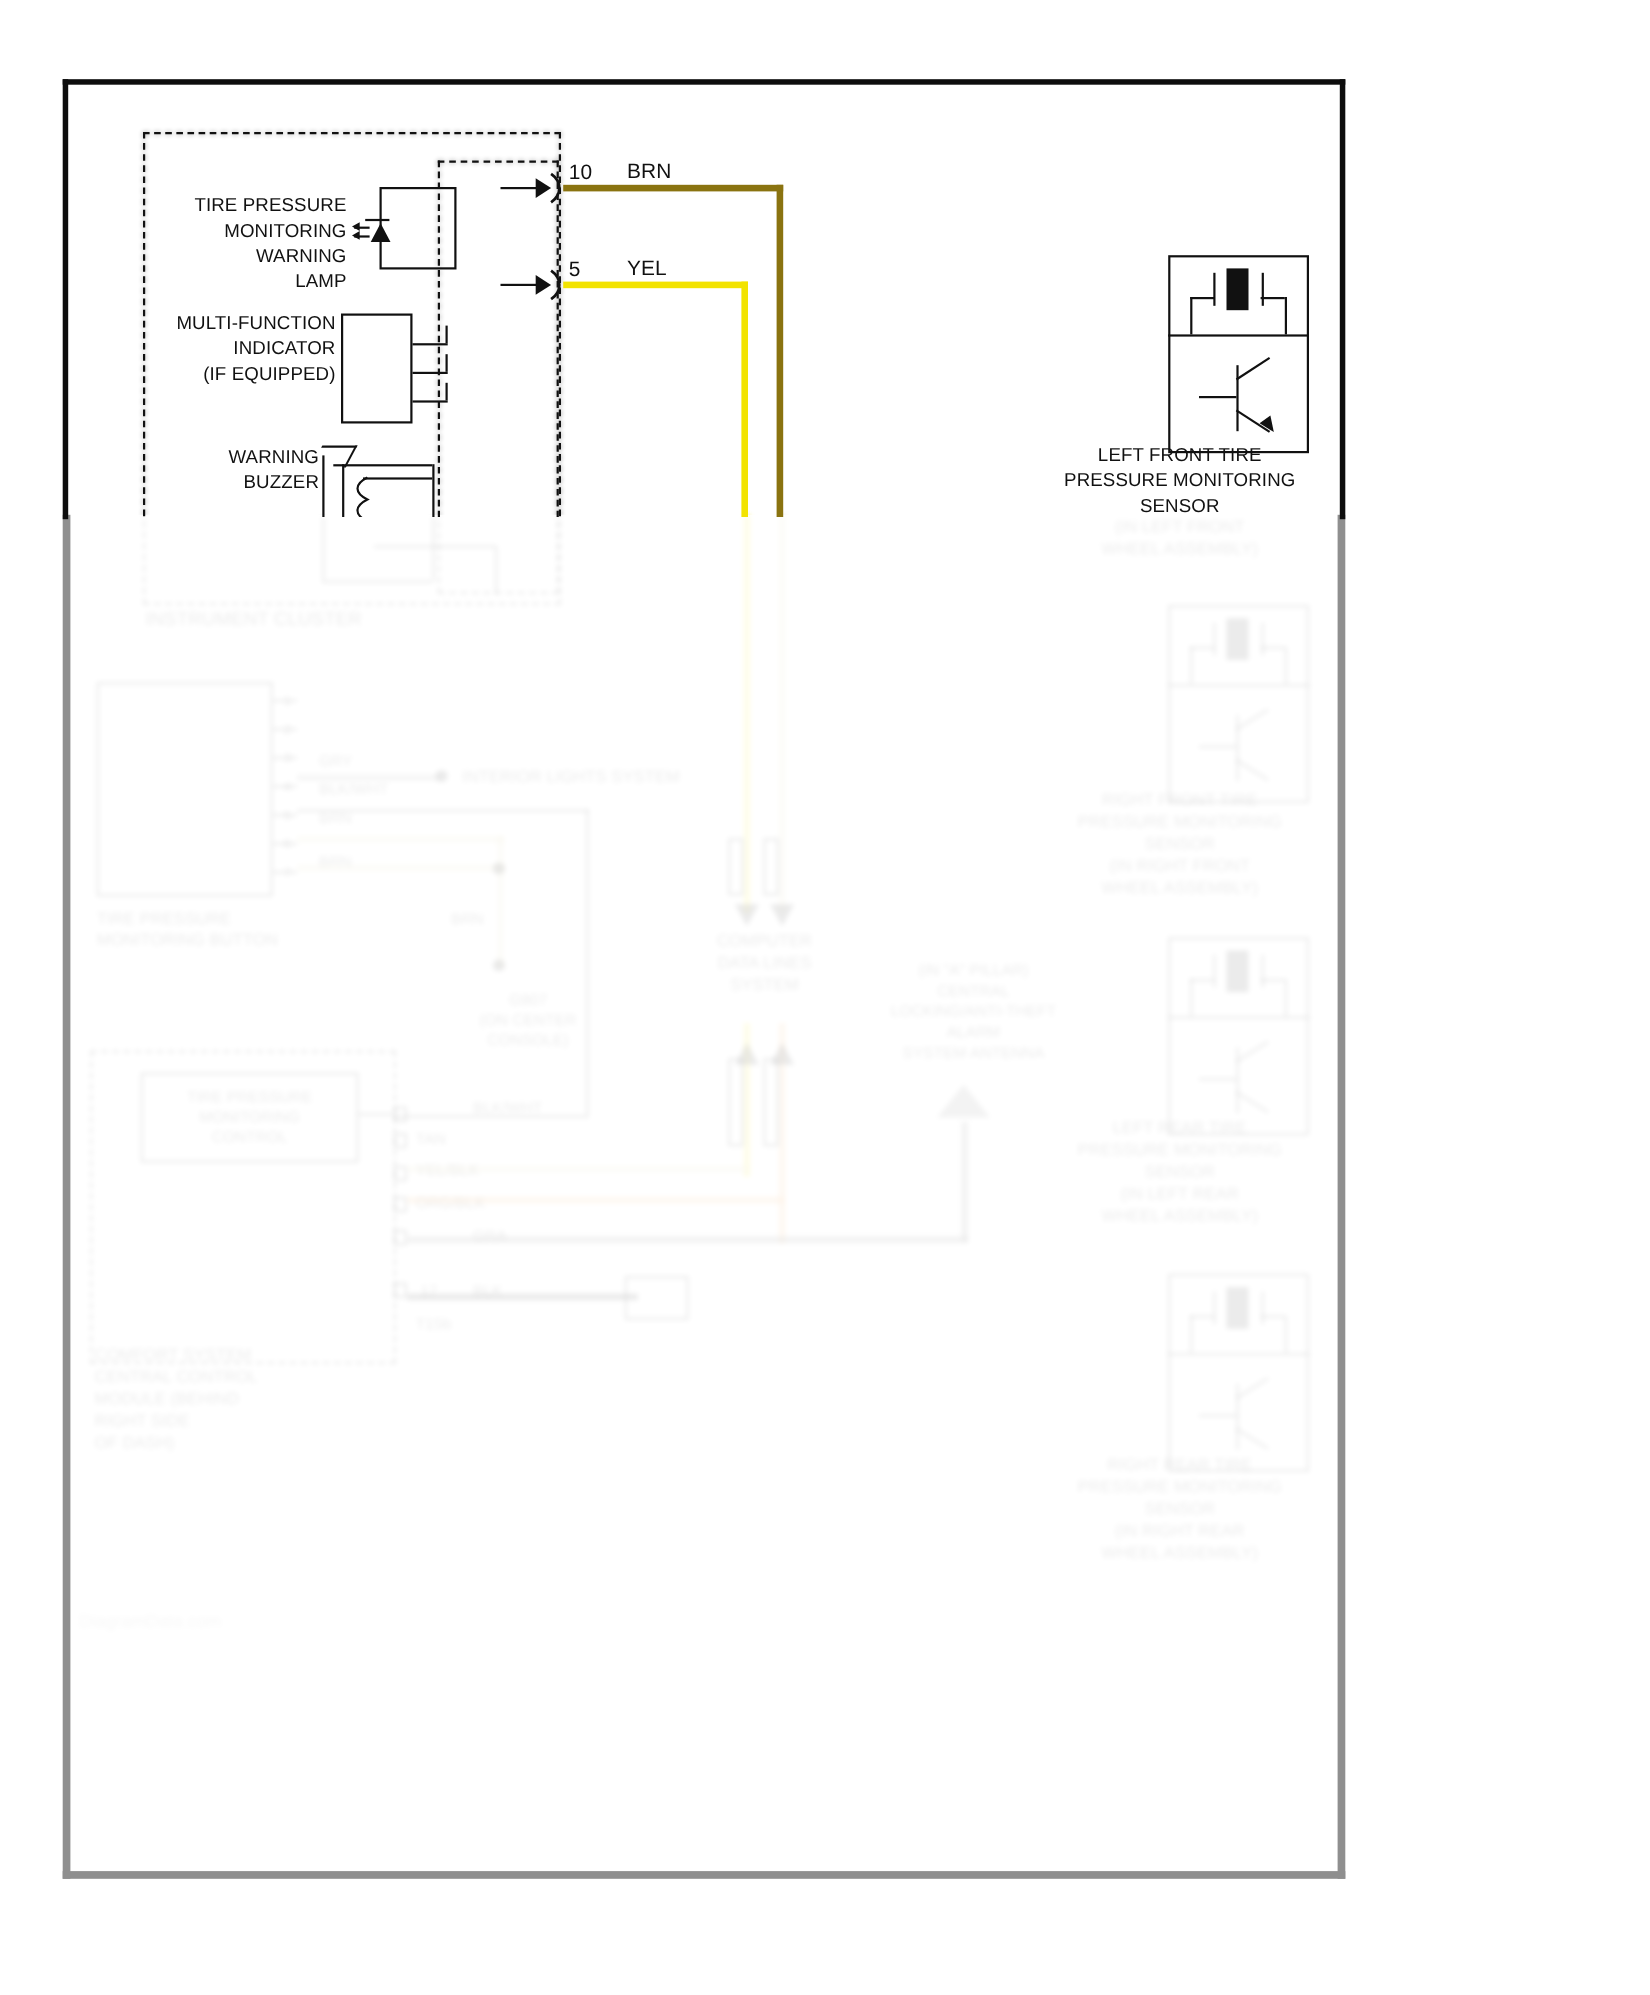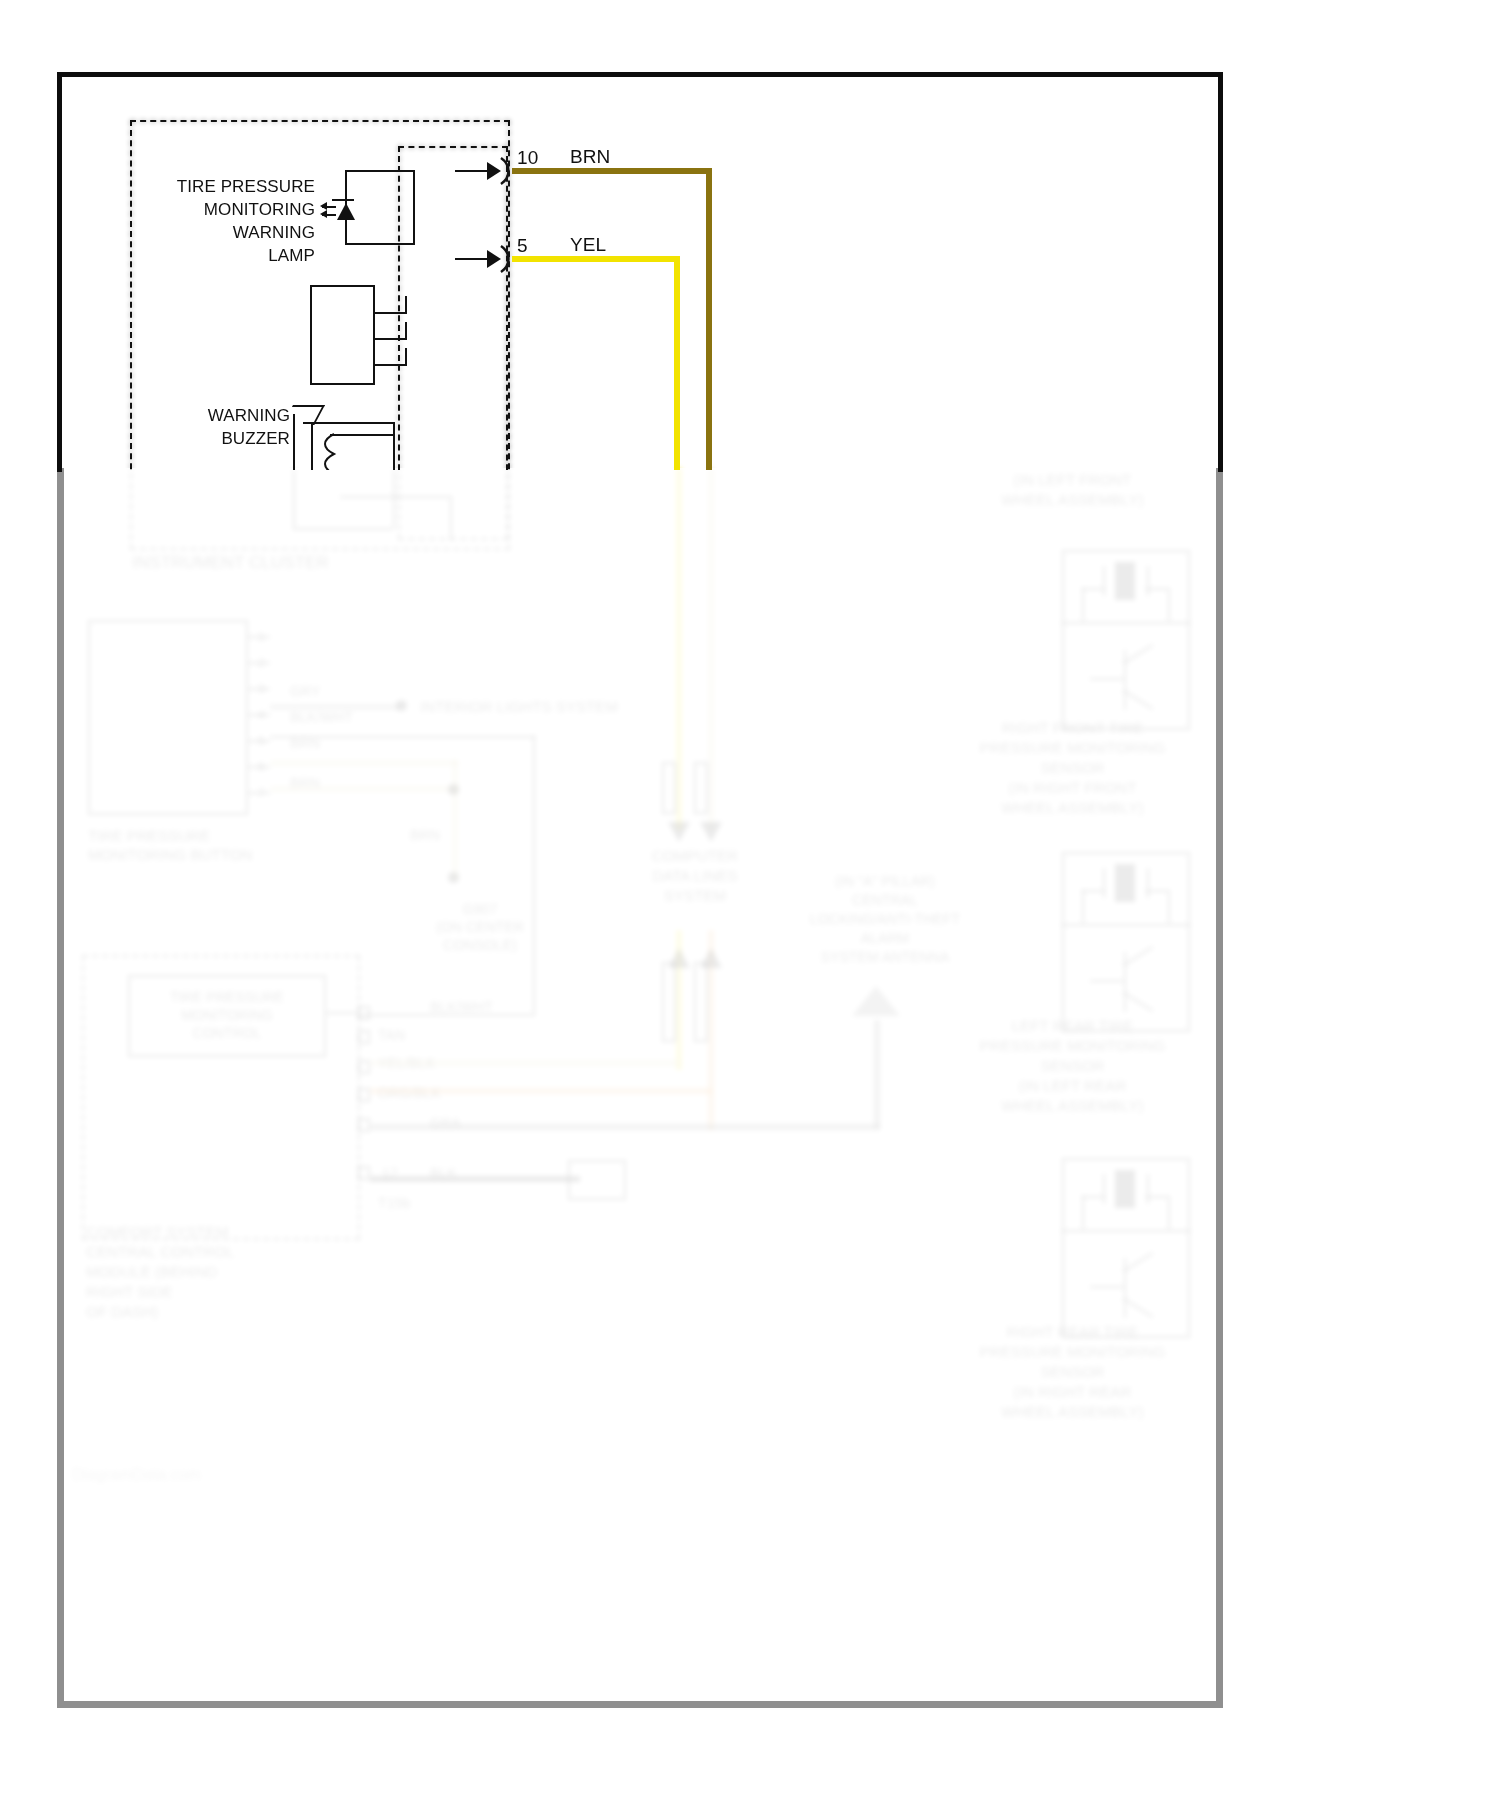--- a/index.html
+++ b/index.html
@@ -262,20 +262,23 @@
 WARNING
 LAMP</div>
 
       <div class="box" style="left:310px;top:285px;width:65px;height:100px;"></div>
       <div class="ln h" style="left:375px;top:312px;width:32px;"></div>
       <div class="ln h" style="left:375px;top:338px;width:32px;"></div>
       <div class="ln h" style="left:375px;top:364px;width:32px;"></div>
       <div class="ln v" style="left:405px;top:296px;height:16px;"></div>
       <div class="ln v" style="left:405px;top:322px;height:16px;"></div>
       <div class="ln v" style="left:405px;top:348px;height:16px;"></div>
+      <div class="lbl r" style="left:135px;top:282px;width:170px;font-size:17px;line-height:23px;">MULTI-FUNCTION
+INDICATOR
+(IF EQUIPPED)</div>
 
       <div class="lbl r" style="left:170px;top:404px;width:120px;font-size:17px;line-height:23px;">WARNING
 BUZZER</div>
       <div class="ln v" style="left:293px;top:414px;height:120px;"></div>
       <div style="position:absolute;left:293px;top:405px;width:30px;height:18px;
                   border-top:2px solid #111;border-right:2px solid #111;
                   transform:skewX(-28deg);transform-origin:left top;"></div>
       <div class="ln h" style="left:303px;top:422px;width:90px;"></div>
       <div class="ln v" style="left:311px;top:422px;height:112px;"></div>
       <div class="ln v" style="left:393px;top:422px;height:112px;"></div>
@@ -301,15 +304,40 @@
         <path d="M3 2 C13 9 13 21 3 28" stroke="#111" stroke-width="2.5" fill="none"></path>
       </svg>
       <div class="lbl" style="left:517px;top:235px;font-size:19px;">5</div>
       <div class="lbl" style="left:570px;top:234px;font-size:19px;">YEL</div>
       <div class="wire wh" style="left:512px;top:256px;width:168px;background:#f2e300;"></div>
 
       <div class="wire wv" style="left:706px;top:168px;height:302px;background:#8a7310;"></div>
       <div class="wire wv" style="left:674px;top:256px;height:214px;background:#f2e300;"></div>
     </div>
 
+    <div id="sharpclip2">
+      <div class="box" style="left:162px;top:232px;width:128px;height:180px;"></div>
+      <div class="ln h" style="left:162px;top:304px;width:128px;"></div>
+      <div style="position:absolute;left:215px;top:244px;width:20px;height:38px;background:#111;"></div>
+      <div class="ln v" style="left:203px;top:248px;height:30px;"></div>
+      <div class="ln v" style="left:247px;top:248px;height:30px;"></div>
+      <div class="ln h" style="left:182px;top:270px;width:22px;"></div>
+      <div class="ln h" style="left:246px;top:270px;width:22px;"></div>
+      <div class="ln v" style="left:182px;top:270px;height:34px;"></div>
+      <div class="ln v" style="left:268px;top:270px;height:34px;"></div>
+
+      <div class="ln v" style="left:224px;top:332px;height:60px;"></div>
+      <div class="ln h" style="left:190px;top:360px;width:34px;"></div>
+      <div class="ln" style="left:224px;top:344px;width:36px;height:2px;
+           transform:rotate(-33deg);transform-origin:left center;"></div>
+      <div class="ln" style="left:224px;top:372px;width:36px;height:2px;
+           transform:rotate(33deg);transform-origin:left center;"></div>
+      <div style="position:absolute;left:248px;top:380px;width:0;height:0;
+           border-left:6px solid transparent;border-right:6px solid transparent;
+           border-top:14px solid #111;transform:rotate(-35deg);"></div>
+
+      <div class="lbl c" style="left:55px;top:402px;width:235px;font-size:17px;line-height:23px;">LEFT FRONT TIRE
+PRESSURE MONITORING
+SENSOR</div>
+    </div>
   </div>
 
 </div>
 
 </body></html>

